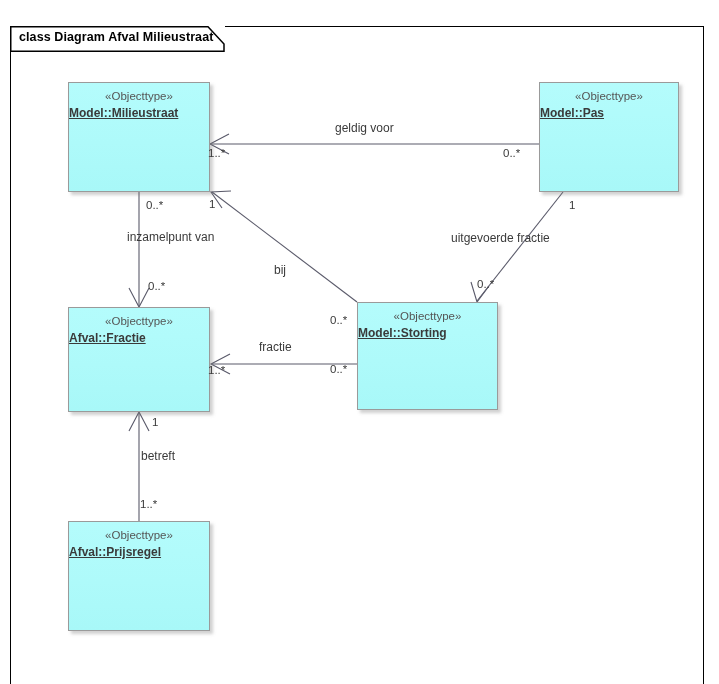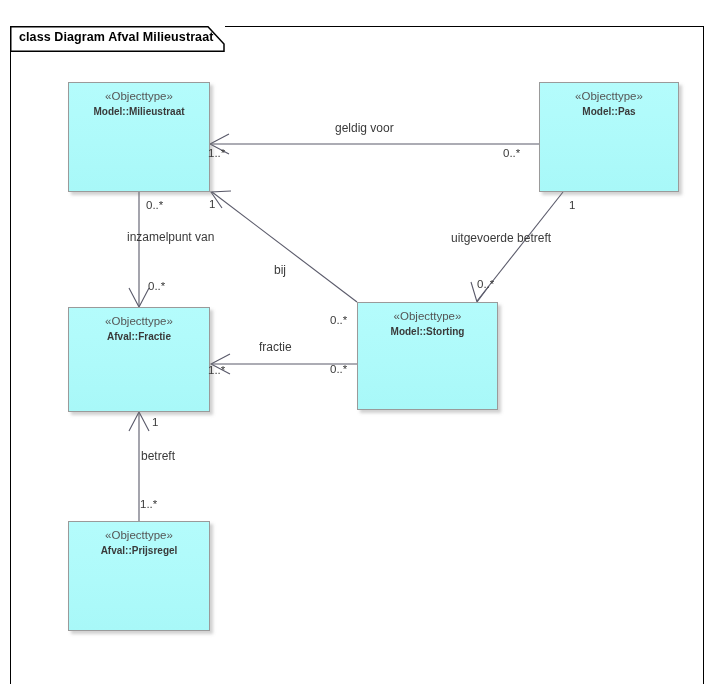--- a/index.html
+++ b/index.html
@@ -78,25 +78,26 @@
     text-align: center;
     font-size: 11.5px;
     color: #555555;
     white-space: nowrap;
   }
   .classbox .cname {
     position: absolute;
     left: 0;
     right: 0;
     top: 23px;
-    text-align: center;
-    font-size: 10px;
+    text-align: left;
+    font-size: 12px;
     font-weight: bold;
     color: #3a3a3a;
     white-space: nowrap;
+    text-decoration: underline;
   }
 
   
   .edge-label, .mult {
     position: absolute;
     color: #3a3a3a;
     white-space: nowrap;
   }
   .edge-label {
     font-size: 12px;
@@ -175,21 +176,21 @@
     <div class="stereotype">«Objecttype»</div>
     <div class="cname">Afval::Prijsregel</div>
   </div>
 
   <div class="edge-label" style="left:335px; top:105px;text-align:center;">geldig voor</div>
 
   <div class="edge-label" style="left:91px; top:214px;margin-left:36px;">inzamelpunt van</div>
 
   <div class="edge-label" style="left:274px; top:215px;margin-top:32px;">bij</div>
 
-  <div class="edge-label" style="left:451px; top:215px;">uitgevoerde betreft</div>
+  <div class="edge-label" style="left:451px; top:215px;">uitgevoerde fractie</div>
 
   <div class="edge-label" style="left:259px; top:324px;">fractie</div>
 
   <div class="edge-label" style="left:113px; top:433px;padding-left:28px;">betreft</div>
 
   <div class="mult" style="left:208px; top:131px;">1..*</div>
 
   <div class="mult" style="left:503px; top:131px;">0..*</div>
 
   <div class="mult" style="left:146px; top:183px;">0..*</div>

